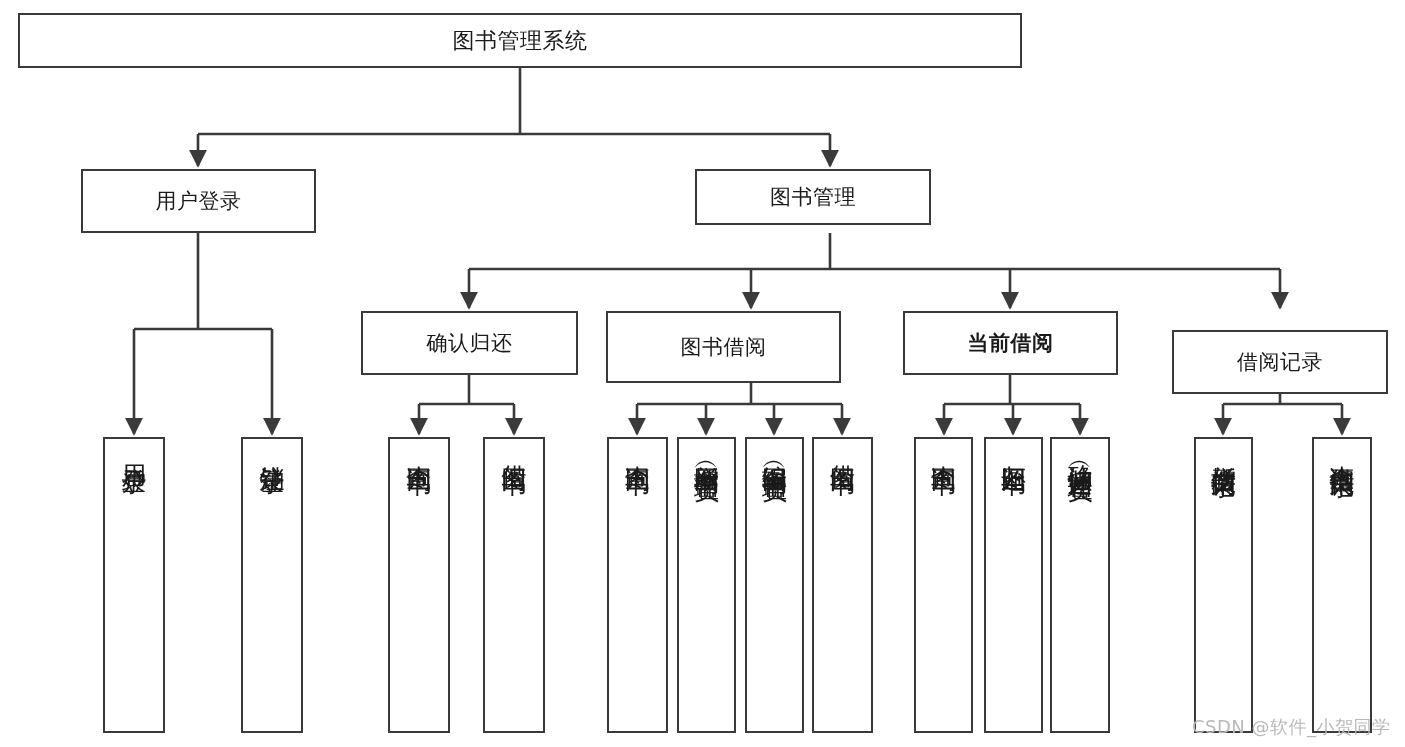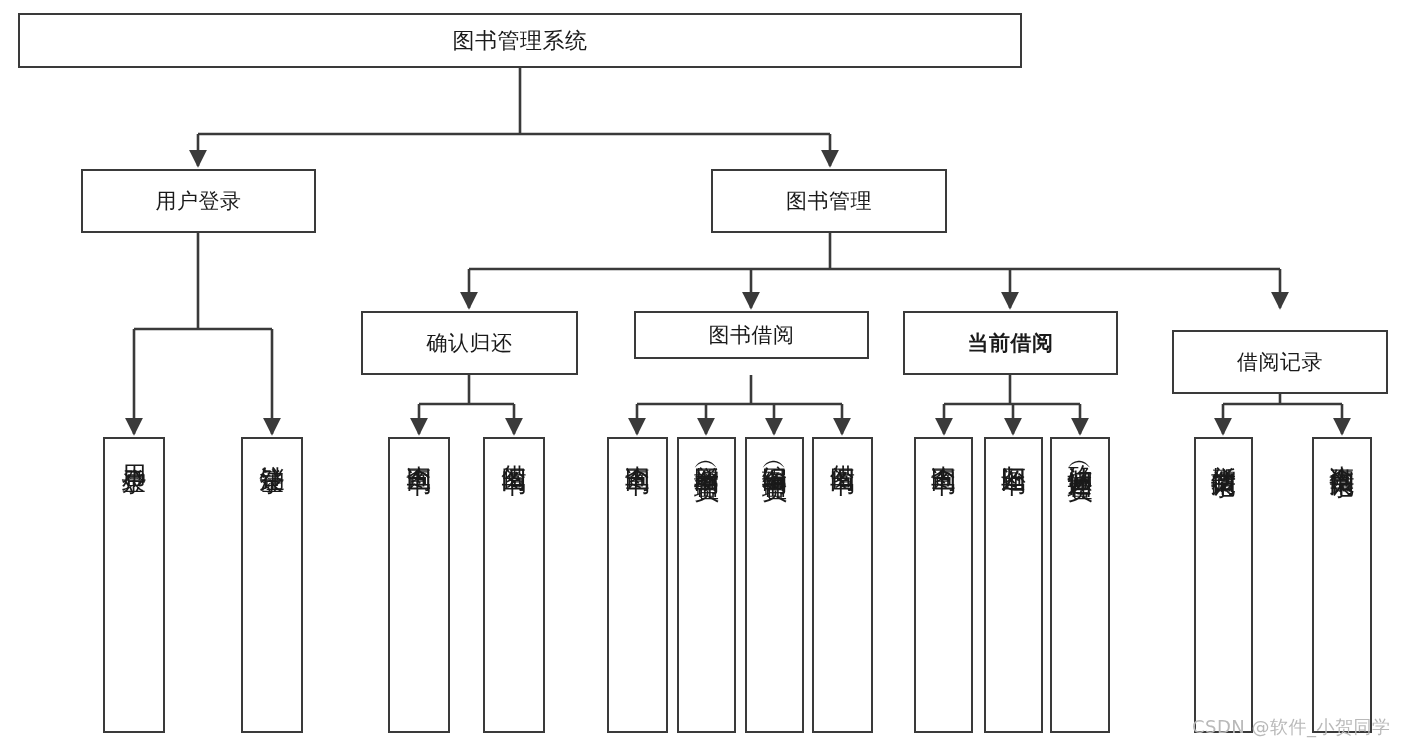--- a/index.html
+++ b/index.html
@@ -125,28 +125,28 @@
     </g>
   </svg>
 
   <div class="node h root" style="left:18px; top:13px; width:1004px; height:55px;">
     <span class="label">图书管理系统</span>
   </div>
 
   <div class="node h" style="left:81px; top:169px; width:235px; height:64px;">
     <span class="label">用户登录</span>
   </div>
-  <div class="node h" style="left:711px; top:169px; width:236px; height:64px;">
+  <div class="node h" style="left:695px; top:169px; width:236px; height:56px;">
     <span class="label">图书管理</span>
   </div>
 
   <div class="node h" style="left:361px; top:311px; width:217px; height:64px;">
     <span class="label">确认归还</span>
   </div>
-  <div class="node h" style="left:634px; top:311px; width:235px; height:48px;">
+  <div class="node h" style="left:606px; top:311px; width:235px; height:72px;">
     <span class="label">图书借阅</span>
   </div>
   <div class="node h" style="left:903px; top:311px; width:215px; height:64px;font-weight:bold;">
     <span class="label">当前借阅</span>
   </div>
   <div class="node h" style="left:1172px; top:330px; width:216px; height:64px;">
     <span class="label">借阅记录</span>
   </div>
 
   <div class="node v" style="left:103px; top:437px; width:62px; height:296px;">

